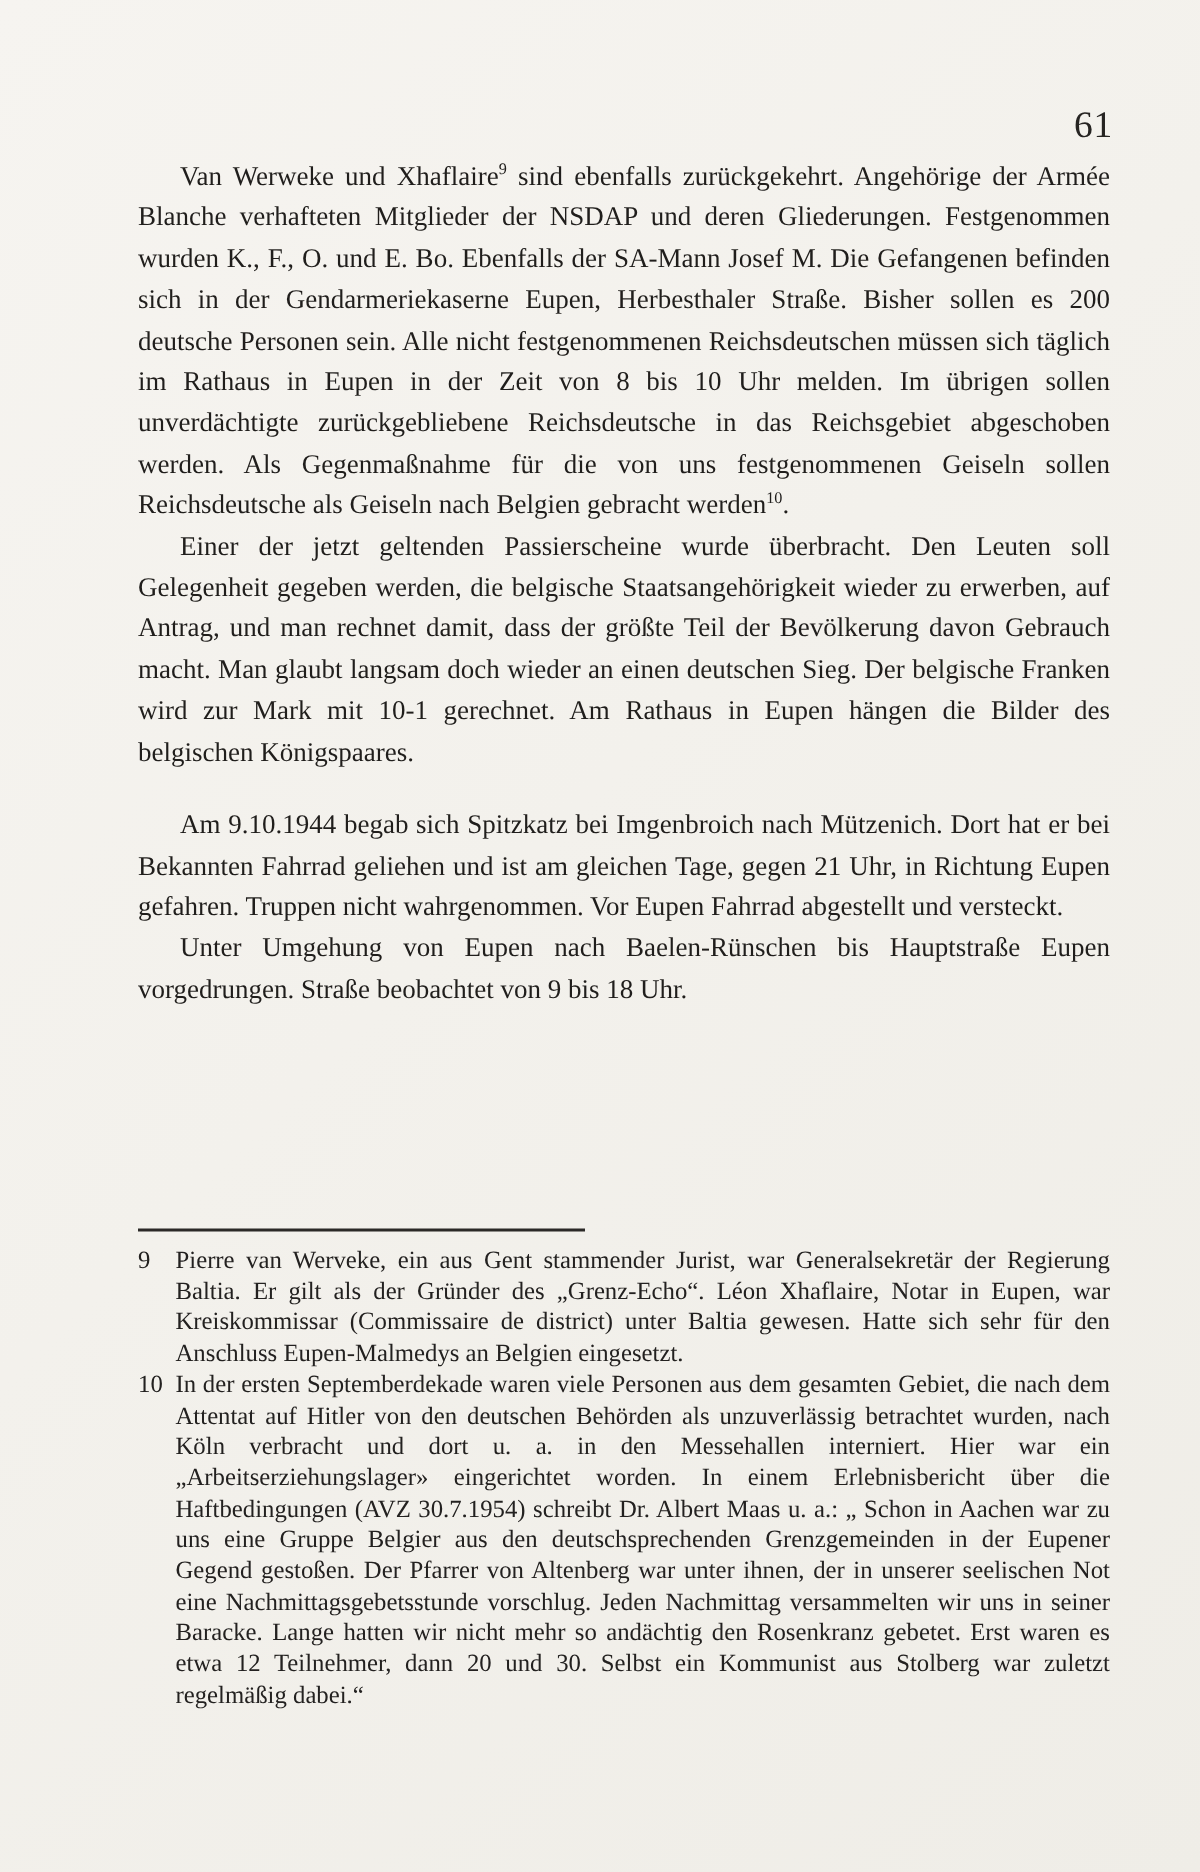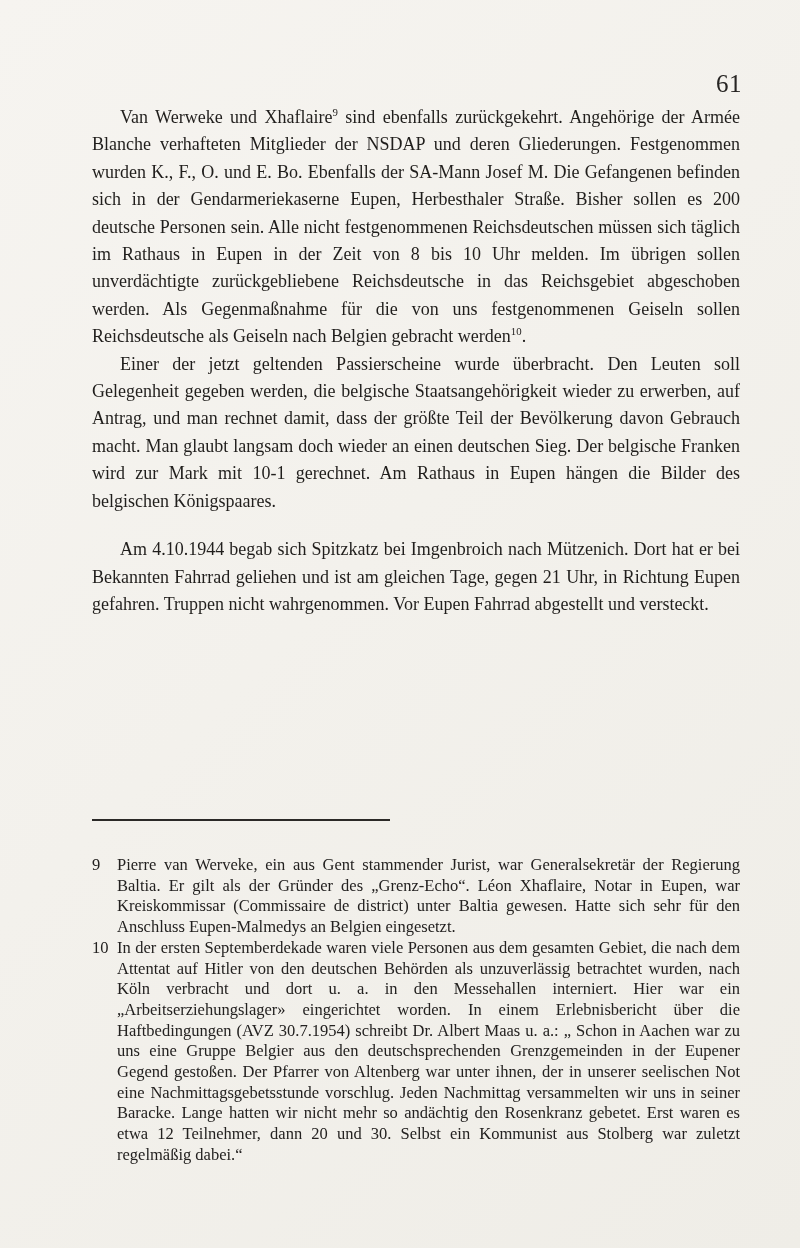--- a/index.html
+++ b/index.html
@@ -50,21 +50,21 @@
   .fn-sep {
     position: absolute;
     left: 92px;
     top: 819px;
     width: 298px;
     height: 0;
     border-top: 2.5px solid #2b2927;
   }
   .footnotes {
     position: absolute;
-    top: 855px;
+    top: 830px;
     left: 92px;
     width: 648px;
     font-size: 16.5px;
     line-height: 20.7px;
     text-align: justify;
     color: #232120;
   }
   .footnote {
     padding-left: 25px;
     text-indent: -25px;
@@ -78,21 +78,22 @@
 </style>
 </head>
 <body>
 
 <div class="page">
   <div class="page-number">61</div>
 
   <div class="body-text">
       <p>Van Werweke und Xhaflaire<sup>9</sup> sind ebenfalls zurückgekehrt. Angehörige der Armée Blanche verhafteten Mitglieder der NSDAP und deren Gliederungen. Festgenommen wurden K., F., O. und E. Bo. Ebenfalls der SA-Mann Josef M. Die Gefangenen befinden sich in der Gendarmeriekaserne Eupen, Herbesthaler Straße. Bisher sollen es 200 deutsche Personen sein. Alle nicht festgenommenen Reichsdeutschen müssen sich täglich im Rathaus in Eupen in der Zeit von 8 bis 10 Uhr melden. Im übrigen sollen unverdächtigte zurückgebliebene Reichsdeutsche in das Reichsgebiet abgeschoben werden. Als Gegenmaßnahme für die von uns festgenommenen Geiseln sollen Reichsdeutsche als Geiseln nach Belgien gebracht werden<sup>10</sup>.</p>
       <p>Einer der jetzt geltenden Passierscheine wurde überbracht. Den Leuten soll Gelegenheit gegeben werden, die belgische Staatsangehörigkeit wieder zu erwerben, auf Antrag, und man rechnet damit, dass der größte Teil der Bevölkerung davon Gebrauch macht. Man glaubt langsam doch wieder an einen deutschen Sieg. Der belgische Franken wird zur Mark mit 10-1 gerechnet. Am Rathaus in Eupen hängen die Bilder des belgischen Königspaares.</p>
-      <p class="gap-before">Am 4.10.1944 begab sich Spitzkatz bei Imgenbroich nach Mützenich. Dort hat er bei Bekannten Fahrrad geliehen und ist am gleichen Tage, gegen 21 Uhr, in Richtung Eupen gefahren. Truppen nicht wahrgenommen. Vor Eupen Fahrrad abgestellt und versteckt.</p>
+      <p class="gap-before">Am 9.10.1944 begab sich Spitzkatz bei Imgenbroich nach Mützenich. Dort hat er bei Bekannten Fahrrad geliehen und ist am gleichen Tage, gegen 21 Uhr, in Richtung Eupen gefahren. Truppen nicht wahrgenommen. Vor Eupen Fahrrad abgestellt und versteckt.</p>
+      <p>Unter Umgehung von Eupen nach Baelen-Rünschen bis Hauptstraße Eupen vorgedrungen. Straße beobachtet von 9 bis 18 Uhr.</p>
     </div>
 
   <div class="fn-sep"></div>
 
   <div class="footnotes">
       <div class="footnote"><span class="fn-num">9</span><span>Pierre van Werveke, ein aus Gent stammender Jurist, war Generalsekretär der Regierung Baltia. Er gilt als der Gründer des „Grenz-Echo“. Léon Xhaflaire, Notar in Eupen, war Kreiskommissar (Commissaire de district) unter Baltia gewesen. Hatte sich sehr für den Anschluss Eupen-Malmedys an Belgien eingesetzt.</span></div>
       <div class="footnote"><span class="fn-num">10</span><span>In der ersten Septemberdekade waren viele Personen aus dem gesamten Gebiet, die nach dem Attentat auf Hitler von den deutschen Behörden als unzuverlässig betrachtet wurden, nach Köln verbracht und dort u. a. in den Messehallen interniert. Hier war ein „Arbeitserziehungslager» eingerichtet worden. In einem Erlebnisbericht über die Haftbedingungen (AVZ 30.7.1954) schreibt Dr. Albert Maas u. a.: „ Schon in Aachen war zu uns eine Gruppe Belgier aus den deutschsprechenden Grenzgemeinden in der Eupener Gegend gestoßen. Der Pfarrer von Altenberg war unter ihnen, der in unserer seelischen Not eine Nachmittagsgebetsstunde vorschlug. Jeden Nachmittag versammelten wir uns in seiner Baracke. Lange hatten wir nicht mehr so andächtig den Rosenkranz gebetet. Erst waren es etwa 12 Teilnehmer, dann 20 und 30. Selbst ein Kommunist aus Stolberg war zuletzt regelmäßig dabei.“</span></div>
     </div>
 </div>
 

